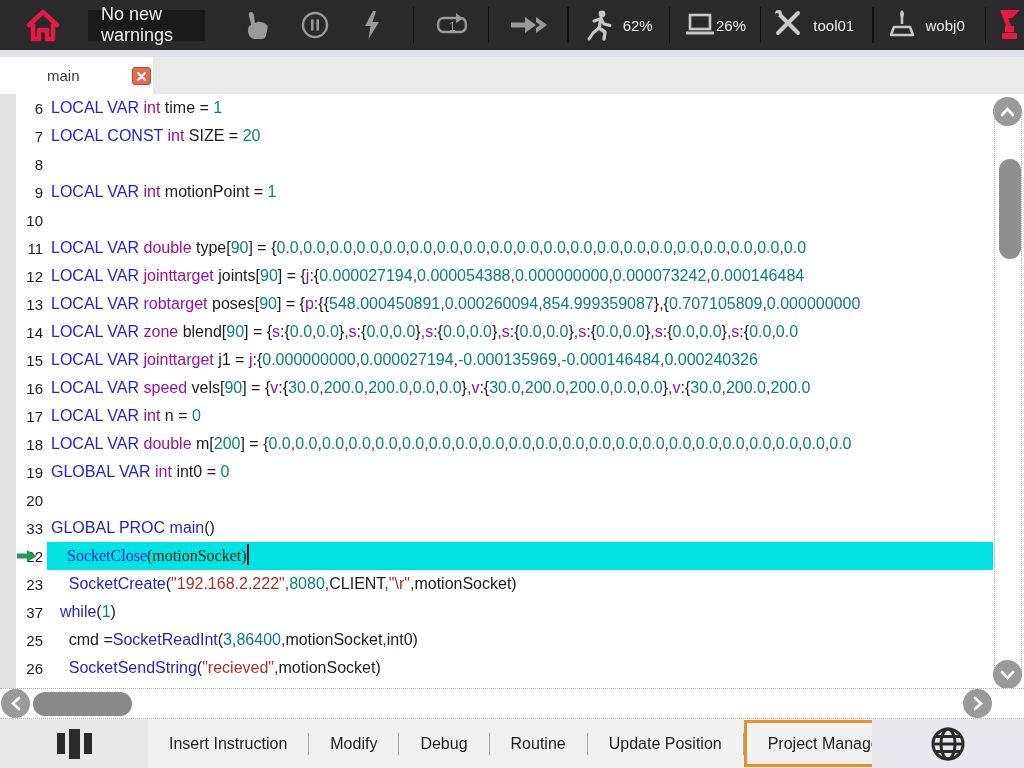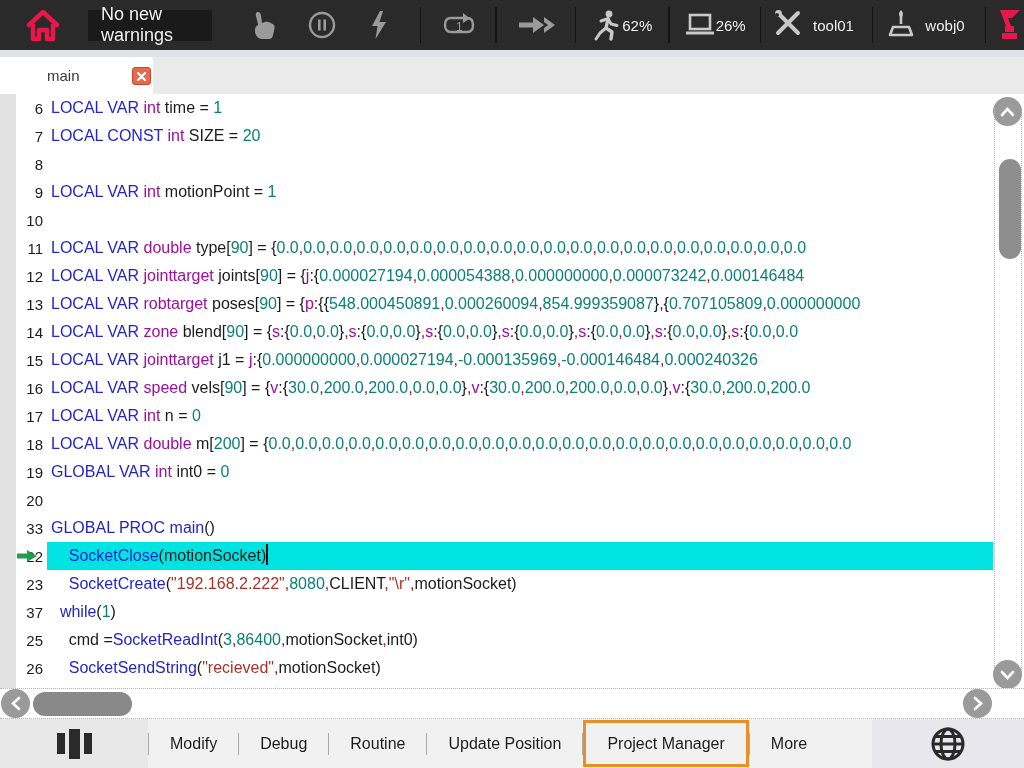--- a/index.html
+++ b/index.html
@@ -26,21 +26,21 @@
   .tab-close { position:absolute; left:132px; top:10px; width:19px; height:18px;
     background:#e7694f; border:1px solid #bf4a2f; border-radius:3px;
     display:flex; align-items:center; justify-content:center; }
 
   
   .editor { position:absolute; left:0; top:94px; width:993px; height:594px; background:#fff; overflow:hidden; }
   .gutter-strip { position:absolute; left:0; top:0; width:16px; height:594px; background:#e3e2e3; }
   .code-row { position:relative; display:flex; height:28px; align-items:center; }
   .ln { width:47px; text-align:right; padding-right:4px; font-size:15px; color:#1b1b1b; flex:0 0 47px; }
   .lt { flex:1 1 auto; overflow:hidden; white-space:pre; font-size:16px; padding-left:4px; height:28px; line-height:27px; }
-  .lt.hl { background:#00e3e3; }
+  .lt.hl { background:#00e3e3;font-family:Liberation Serif, serif; }
   .kw { color:#2424c9; } .fn { color:#2424c9; } .ty { color:#9b109b; }
   .nu { color:#0c8077; } .cm { color:#8b1a1a; } .st { color:#a93226; } .pl { color:#1c1c1c; }
   .caret { display:inline-block; width:2px; height:21px; background:#111; vertical-align:-4px; }
   .exec-arrow { position:absolute; left:16px; top:7px; }
 
   
   .vscroll { position:absolute; left:993px; top:94px; width:31px; height:594px; background:#fff; }
   .vtrack { position:absolute; left:1px; top:14px; width:28px; height:566px;
     border-left:1px dotted #b3b3b3; border-right:1px dotted #b3b3b3; }
   .vthumb { position:absolute; left:4px; top:51px; width:22px; height:100px; background:#8f8e8f; border-radius:11px; }
@@ -124,21 +124,21 @@
     <div class="tb-div" style="margin-left:18px"></div>
 
     <div class="tb-ico" style="margin-left:16px">
       <svg width="30" height="32" viewBox="0 0 30 32">
         <circle cx="17" cy="5" r="3.4" fill="#c9c8c9"></circle>
         <path d="M9 12 L16 9.5 L19 15 L25 16.5" fill="none" stroke="#c9c8c9" stroke-width="3" stroke-linecap="round"></path>
         <path d="M16 10 L14 19 L20 23 L19 30" fill="none" stroke="#c9c8c9" stroke-width="3.4" stroke-linecap="round" stroke-linejoin="round"></path>
         <path d="M14 19 L8 24 L4 30" fill="none" stroke="#c9c8c9" stroke-width="3" stroke-linecap="round" stroke-linejoin="round"></path>
       </svg>
     </div>
-    <span class="tb-txt" style="">62%</span>
+    <span class="tb-txt" style="margin-left:8px">62%</span>
 
     <div class="tb-div" style="margin-left:16px"></div>
 
     <div class="tb-ico" style="margin-left:14px">
       <svg width="32" height="26" viewBox="0 0 32 26">
         <rect x="6" y="3" width="20" height="14" fill="none" stroke="#c9c8c9" stroke-width="2.6"></rect>
         <path d="M2 21 H30" stroke="#c9c8c9" stroke-width="3"></path>
       </svg>
     </div>
     <span class="tb-txt" style="margin-left:0">26%</span>
@@ -314,20 +314,21 @@
 
   <div class="btoolbar">
     <div class="bt-left">
       <span class="bars-icon">
           <i></i>
           <i></i>
           <i></i>
         </span>
     </div>
     <div class="bt-items">
+        <div class="tb-item">Insert Instruction</div>
         <span class="bt-divider"></span>
         <div class="tb-item">Modify</div>
         <span class="bt-divider"></span>
         <div class="tb-item">Debug</div>
         <span class="bt-divider"></span>
         <div class="tb-item">Routine</div>
         <span class="bt-divider"></span>
         <div class="tb-item">Update Position</div>
         <span class="bt-divider"></span>
         <div class="tb-item active">Project Manager</div>

